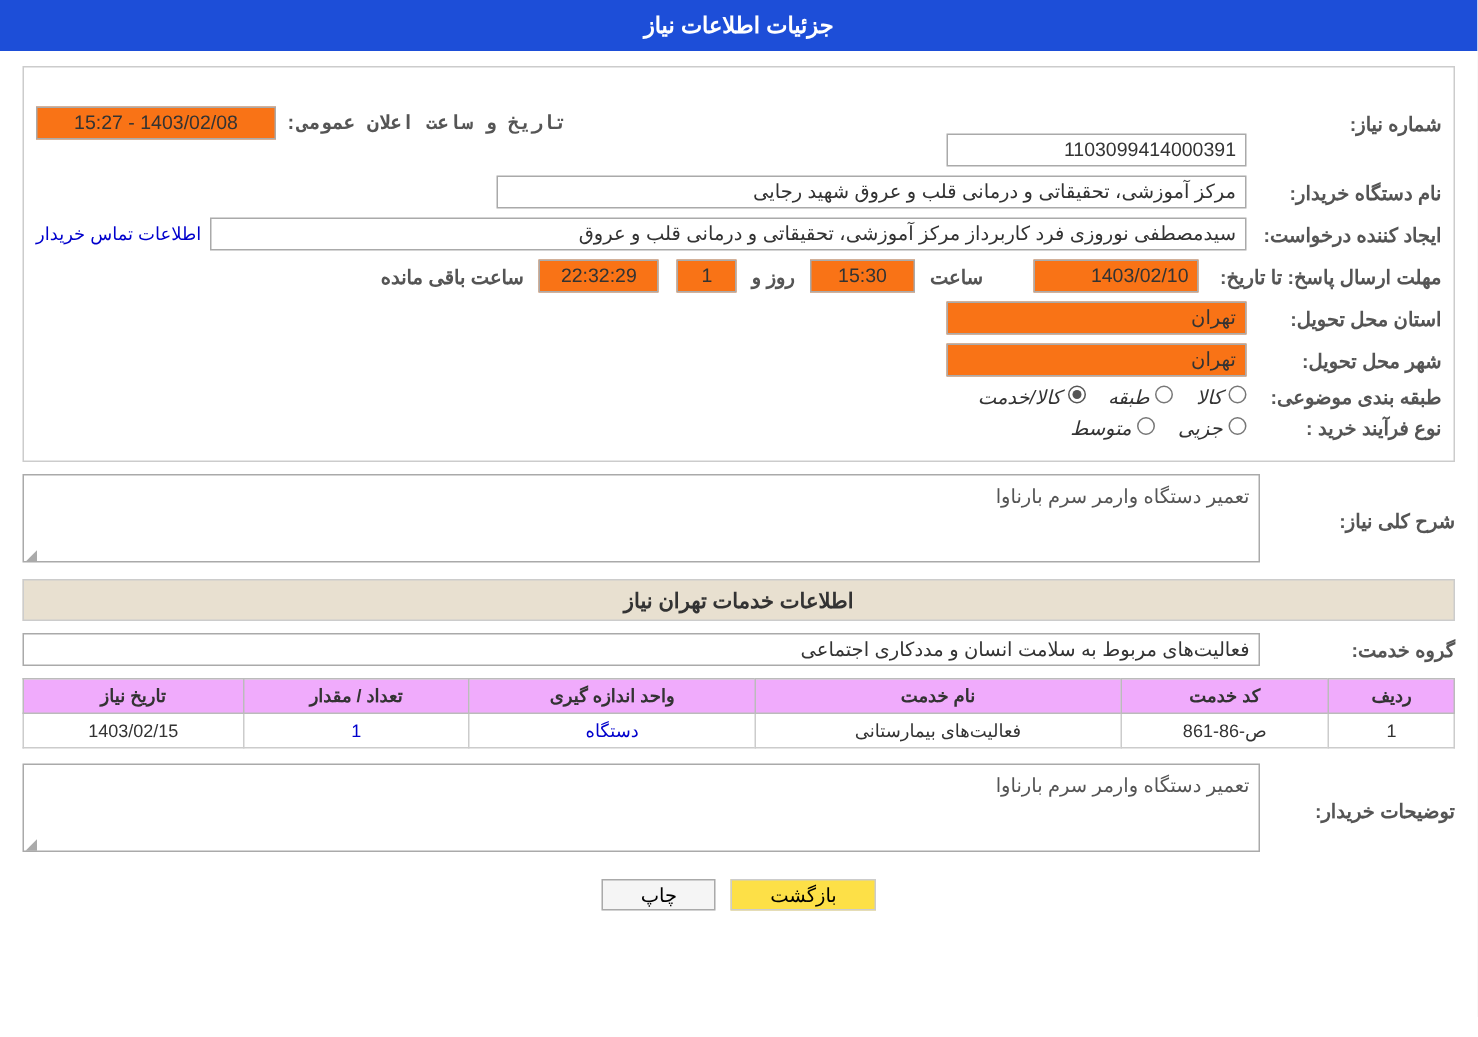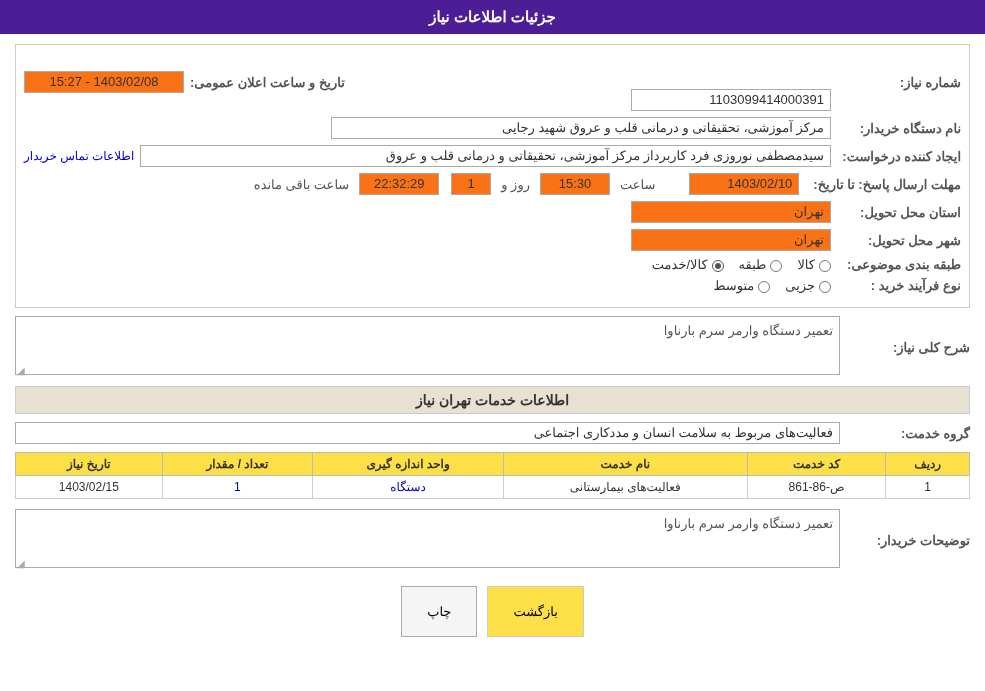--- a/index.html
+++ b/index.html
@@ -10,21 +10,21 @@
       direction: rtl;
       color: #333;
     }
     .page-wrapper {
       width: 985px;
       min-height: 691px;
       background: #fff;
       margin: 0 auto;
     }
     .header-bar {
-      background: #4c1d95;
+      background: #1d4ed8;
       color: #fff;
       text-align: center;
       padding: 8px 6px;
       font-size: 15px;
       font-weight: bold;
     }
     .content {
       padding: 10px 15px;
     }
     .info-section {
@@ -68,22 +68,23 @@
       text-align: center;
       margin-bottom: 8px;
     }
     .radio-group {
       display: flex;
       gap: 15px;
       align-items: center;
     }
     .radio-item {
       display: flex;
-      align-items: flex-end;
+      align-items: flex-start;
       gap: 4px;
+      font-style: italic;
     }
     .radio-circle {
       width: 12px;
       height: 12px;
       border-radius: 50%;
       border: 1px solid #777;
       background: #fff;
       display: inline-block;
     }
     .radio-circle.selected {
@@ -127,21 +128,21 @@
     }
     .table-section {
       margin-bottom: 10px;
     }
     .data-table {
       width: 100%;
       border-collapse: collapse;
       font-size: 12px;
     }
     .data-table th {
-      background: #fde047;
+      background: #f0abfc;
       border: 1px solid #bbb;
       padding: 4px 8px;
       text-align: center;
       font-weight: bold;
     }
     .data-table td {
       border: 1px solid #ccc;
       padding: 4px 8px;
       text-align: center;
     }
@@ -149,52 +150,53 @@
       color: #0000cc;
     }
     .button-bar {
       display: flex;
       justify-content: center;
       gap: 10px;
       margin-top: 15px;
       margin-bottom: 10px;
     }
     .btn {
-      padding: 17px 25px;
+      padding: 2px 25px;
       border: 1px solid #aaa;
       cursor: pointer;
       font-size: 13px;
       font-family: Tahoma, Arial, sans-serif;
     }
     .btn-print {
       background: #f5f5f5;
     }
     .btn-back {
       background: #fde047;
       border-color: #ccc;
     }
     .date-time-row {
       display: flex;
       align-items: center;
       gap: 6px;
     }
     .small-label {
-      font-weight: normal;
+      font-weight: bold;
       color: #555;
       text-align: center;
     }
     .inline-box {
       border: 1px solid #aaa;
       padding: 2px 6px;
       min-height: 22px;
       background: #f97316;
     }
     .announcement-label {
       color: #555;
       font-weight: bold;
+      font-family: Liberation Mono, monospace;
     }
   </style>
 </head>
 <body>
 
 <div class="page-wrapper">
 
   <div class="header-bar">
     <span>جزئیات اطلاعات نیاز</span>
   </div>

